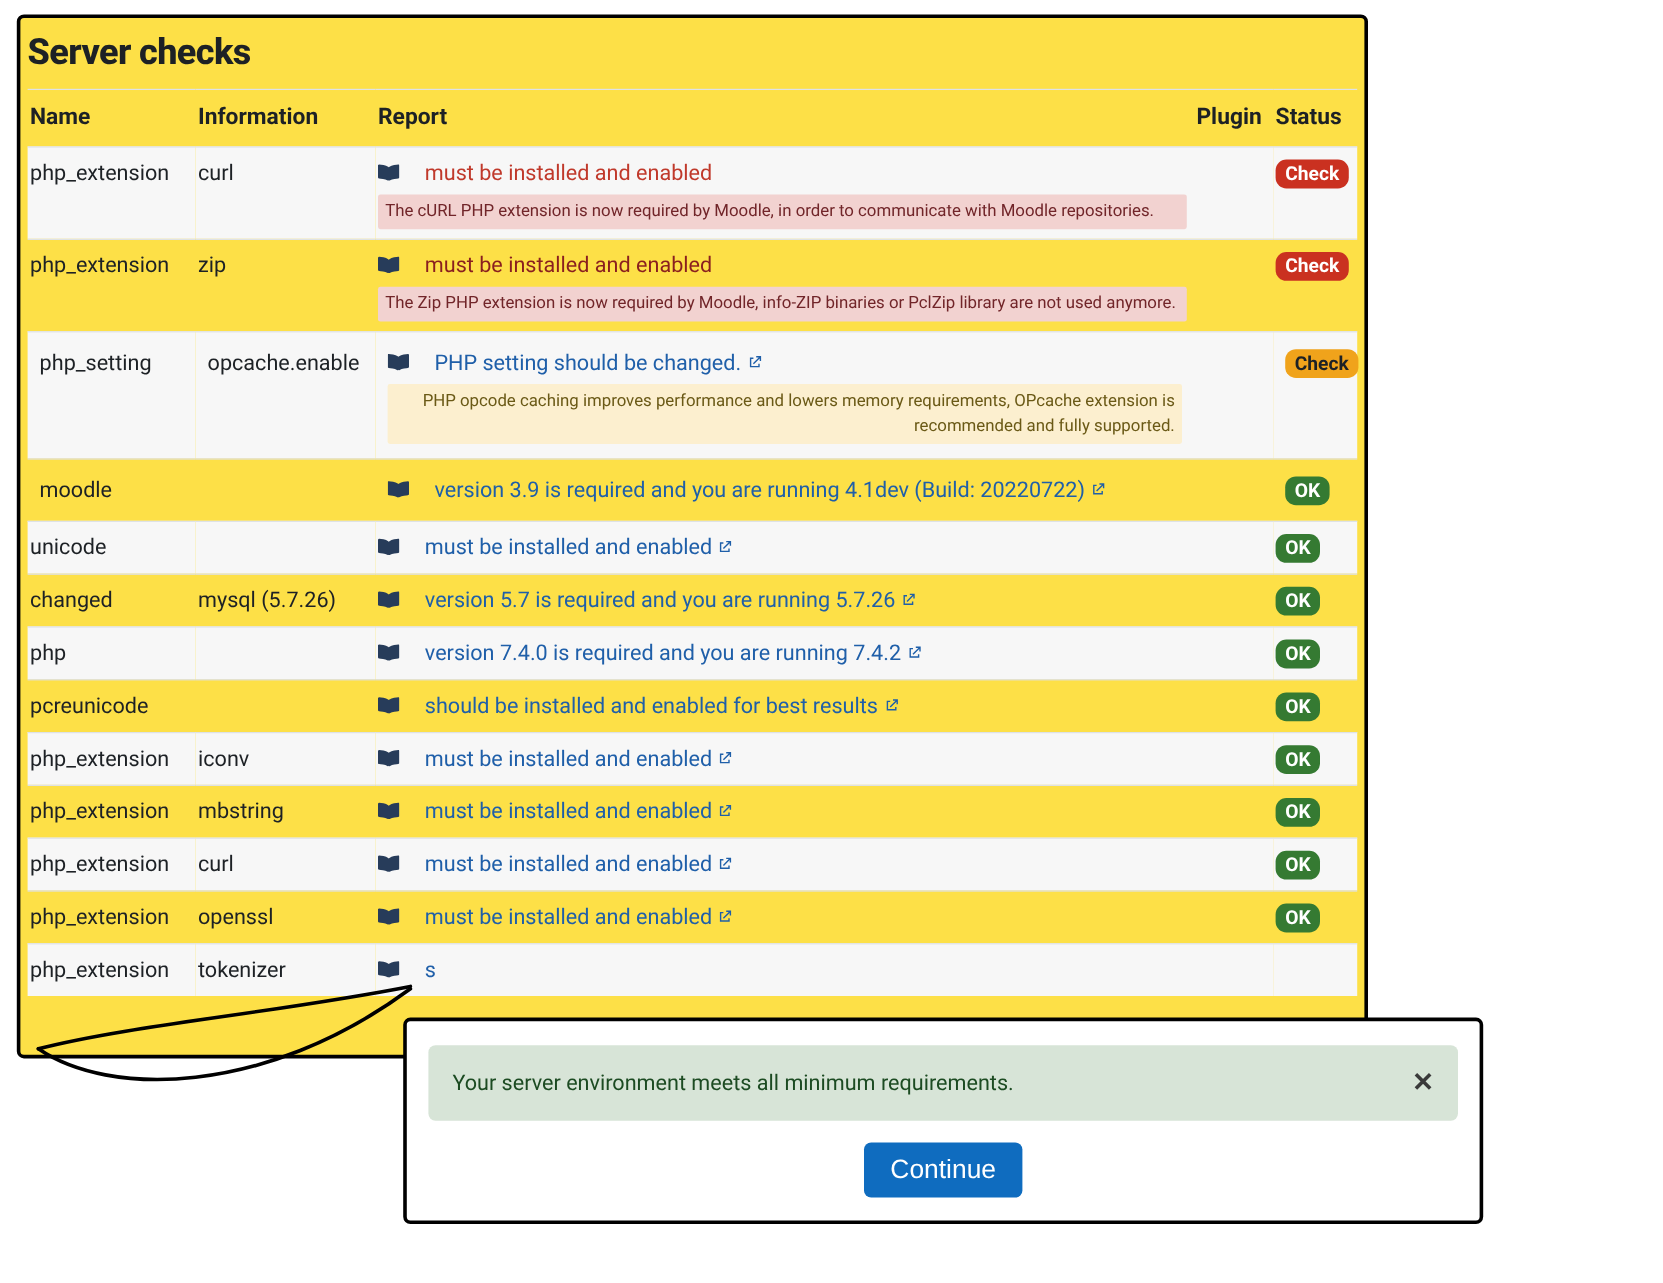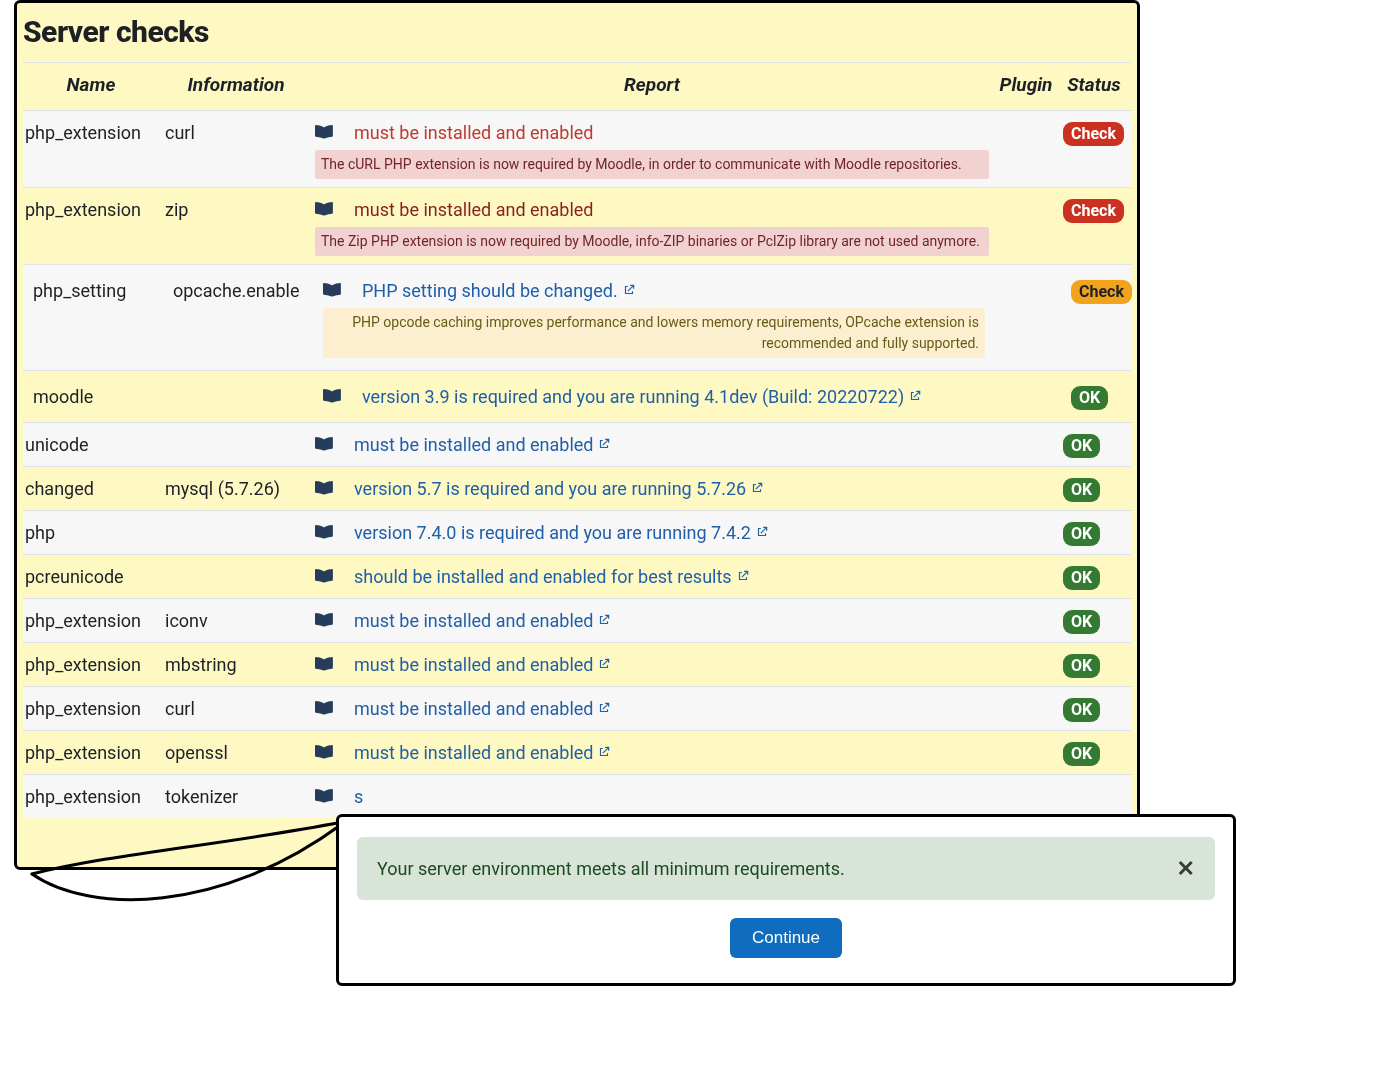--- a/index.html
+++ b/index.html
@@ -10,28 +10,28 @@
     color: #1d2125;
     font-size: 18px;
     line-height: 1.5;
     position: relative;
     width: 1386px;
     height: 1069px;
   }
   .panel-main {
     position: absolute;
     left: 14px;
-    top: 0;
+    top: 12px;
     width: 1126px;
     height: 870px;
     border: 3px solid #000;
     border-radius: 6px;
     overflow: hidden;
     padding: 4px 6px 0 6px;
-    background: #fef9c3;
+    background: #fde047;
   }
   .panel-main-inner {
     position: relative;
   }
   h1 {
     font-size: 30px;
     font-weight: 800;
     letter-spacing: -0.5px;
     margin: 2px 0 8px 0;
     color: #1d2125;
@@ -41,27 +41,26 @@
     border-collapse: collapse;
     table-layout: fixed;
   }
   table.server-checks col.c-name   { width: 140px; }
   table.server-checks col.c-info   { width: 150px; }
   table.server-checks col.c-report { width: auto; }
   table.server-checks col.c-plugin { width: 66px; }
   table.server-checks col.c-status { width: 70px; }
 
   table.server-checks thead th {
-    text-align: center;
+    text-align: left;
     font-weight: 700;
     font-size: 19px;
     padding: 8px 6px 10px 2px;
     border-top: 1px solid #dee2e6;
     color: #1d2125;
-    font-style: italic;
   }
   table.server-checks tbody td {
     padding: 8px 6px 8px 2px;
     border-top: 1px solid #dee2e6;
     vertical-align: top;
     color: #1d2125;
   }
   table.server-checks tbody tr.stripe td {
     background: #f7f7f7;
   }
@@ -120,21 +119,21 @@
     color: #fff;
   }
   .badge-red    { background: #ca3120; }
   .badge-orange { background: #f0a31b; color: #1d2125; }
   .badge-green  { background: #357a32; }
 
   
   .panel-overlay {
     position: absolute;
     left: 336px;
-    top: 814px;
+    top: 848px;
     width: 900px;
     height: 172px;
     border: 3px solid #000;
     border-radius: 6px;
     background: #fff;
     padding: 20px 18px 10px 18px;
   }
   .alert-success {
     background: #d7e4d7;
     border-radius: 6px;
@@ -155,21 +154,21 @@
   }
   .continue-wrap {
     text-align: center;
     margin-top: 18px;
   }
   .btn-primary {
     background: #0f6cbf;
     color: #fff;
     border: 0;
     padding: 10px 22px;
-    font-size: 17px;
+    font-size: 22px;
     border-radius: 6px;
     cursor: pointer;
   }
 
   
   .swoosh {
     position: absolute;
     left: 30px;
     top: 804px;
     width: 320px;

